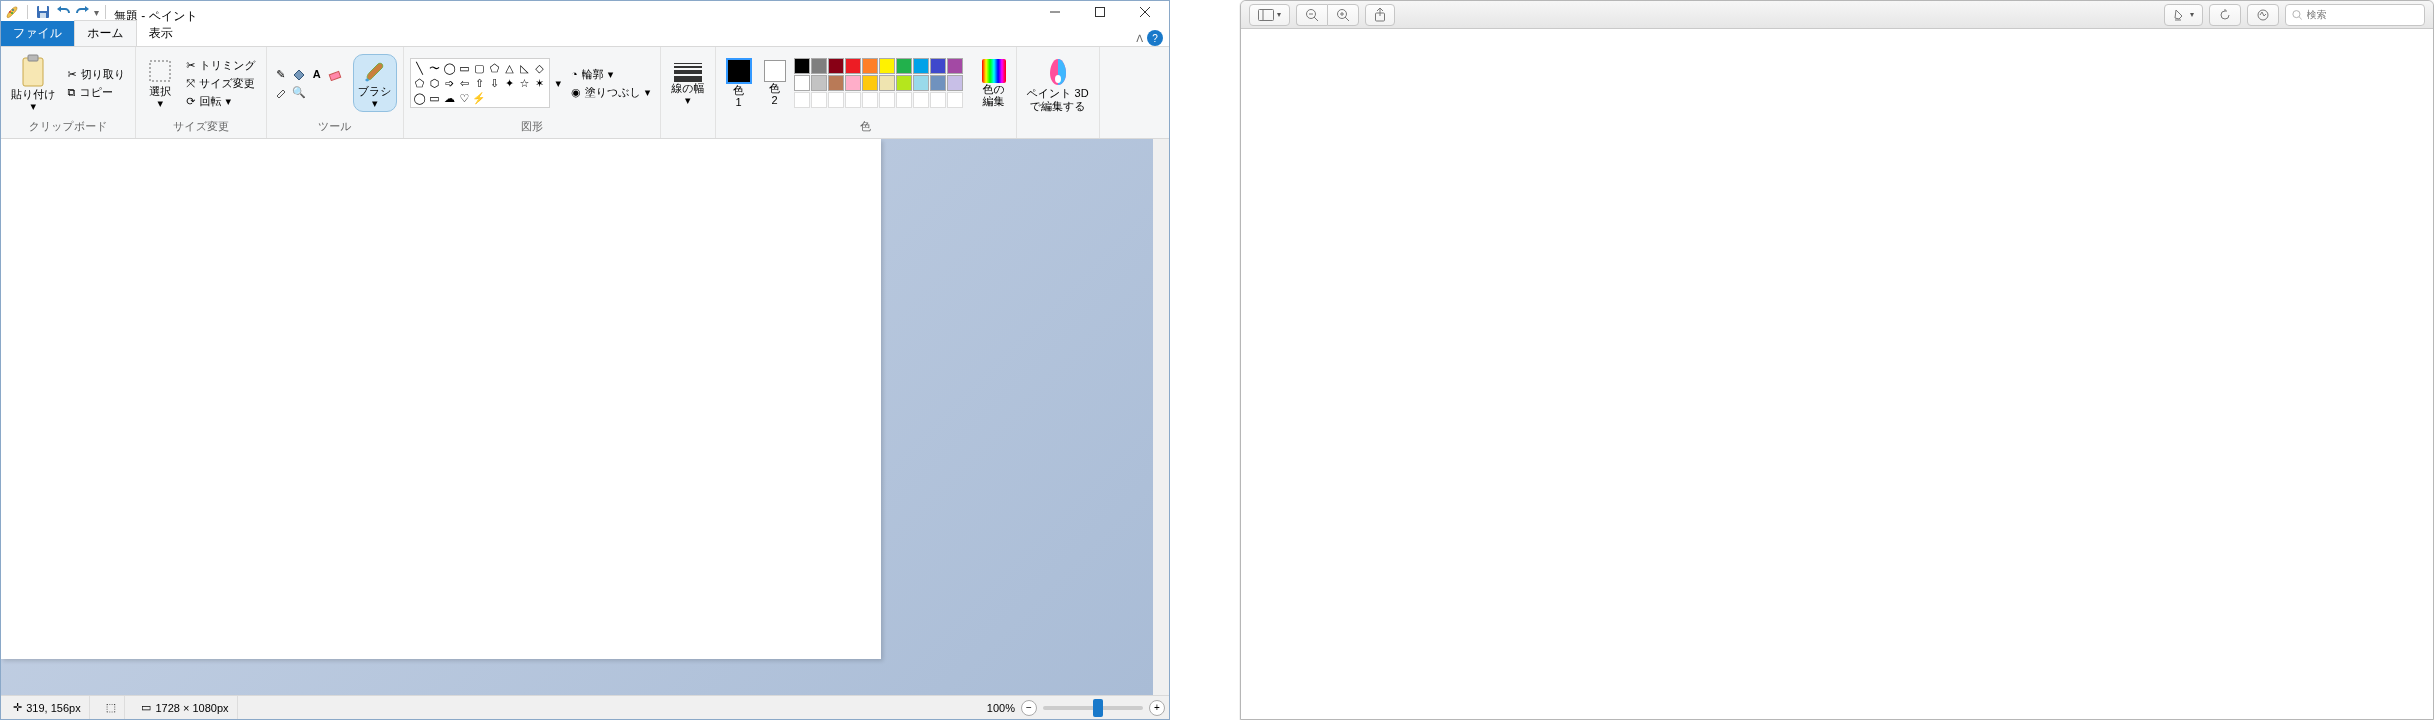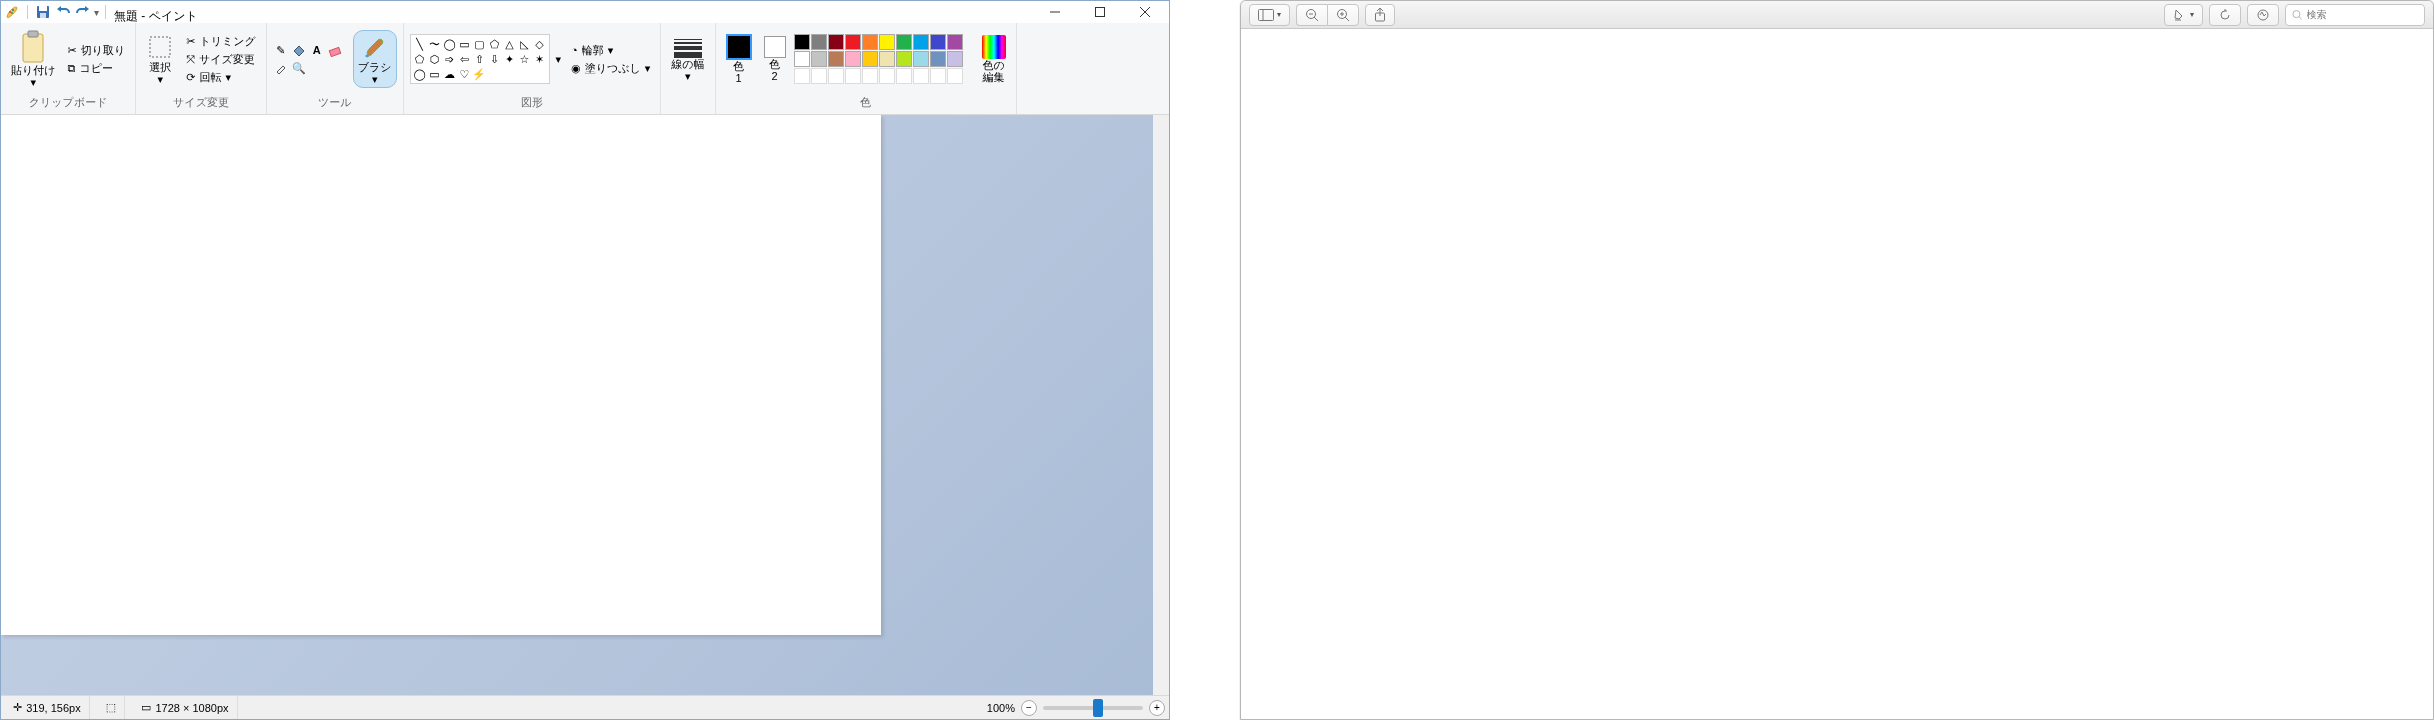--- a/index.html
+++ b/index.html
@@ -129,20 +129,29 @@
         </div>
       <div class="winbtn close">
           <svg width="10" height="10">
             <line x1="0" y1="0" x2="10" y2="10" stroke="#333"></line>
             <line x1="10" y1="0" x2="0" y2="10" stroke="#333"></line>
           </svg>
         </div>
     </div>
   </div>
 
+  <div class="paint-tabs">
+    <div class="paint-tab file">ファイル</div>
+    <div class="paint-tab active">ホーム</div>
+    <div class="paint-tab">表示</div>
+    <div class="helpzone">
+      <span class="chev">ᐱ</span>
+      <span style="width:16px;height:16px;border-radius:50%;background:#1979ca;color:#fff;display:flex;align-items:center;justify-content:center;font-size:10px;">?</span>
+    </div>
+  </div>
 
   <div class="ribbon">
 
     <div class="rgroup">
       <div class="rgroup-body">
         <div class="bigbtn">
           <svg width="28" height="34" viewBox="0 0 28 34">
               <rect x="4" y="4" width="20" height="28" rx="2" fill="#f7e7b3" stroke="#caa84a"></rect>
               <rect x="9" y="1" width="10" height="6" rx="1" fill="#b8b8b8" stroke="#888"></rect>
             </svg>
@@ -332,20 +341,33 @@
               </defs>
               <rect width="24" height="24" fill="url(#rg)" rx="2"></rect>
             </svg>
           <span class="lbl" style="white-space:pre-line;">色の
 編集</span>
         </div>
       </div>
       <div class="rgroup-label">色</div>
     </div>
 
+    <div class="rgroup">
+      <div class="rgroup-body">
+        <div class="bigbtn">
+          <svg width="26" height="30" viewBox="0 0 26 30">
+              <path d="M13 2C8 2 5 10 5 16s3 12 8 12 8-6 8-12S18 2 13 2z" fill="#ff4f9b"></path>
+              <path d="M13 2c5 0 8 8 8 14s-3 12-8 12" fill="#3fb7ff"></path>
+              <ellipse cx="13" cy="22" rx="3" ry="4" fill="#fff"></ellipse>
+            </svg>
+          <span class="lbl"><span>ペイント 3D</span><br><span>で編集する</span></span>
+        </div>
+      </div>
+      <div class="rgroup-label">&nbsp;</div>
+    </div>
 
   </div>
 
   <div class="paint-workarea">
     <div class="paint-canvas-wrap">
       <div class="paint-canvas"></div>
     </div>
     <div class="paint-scroll-v"></div>
   </div>
 

